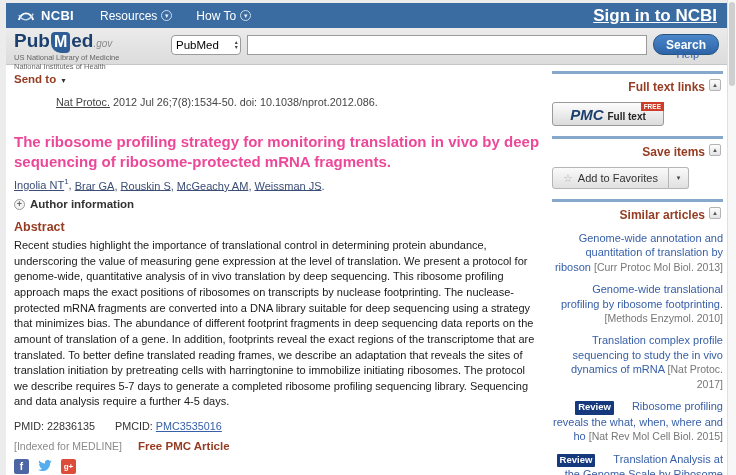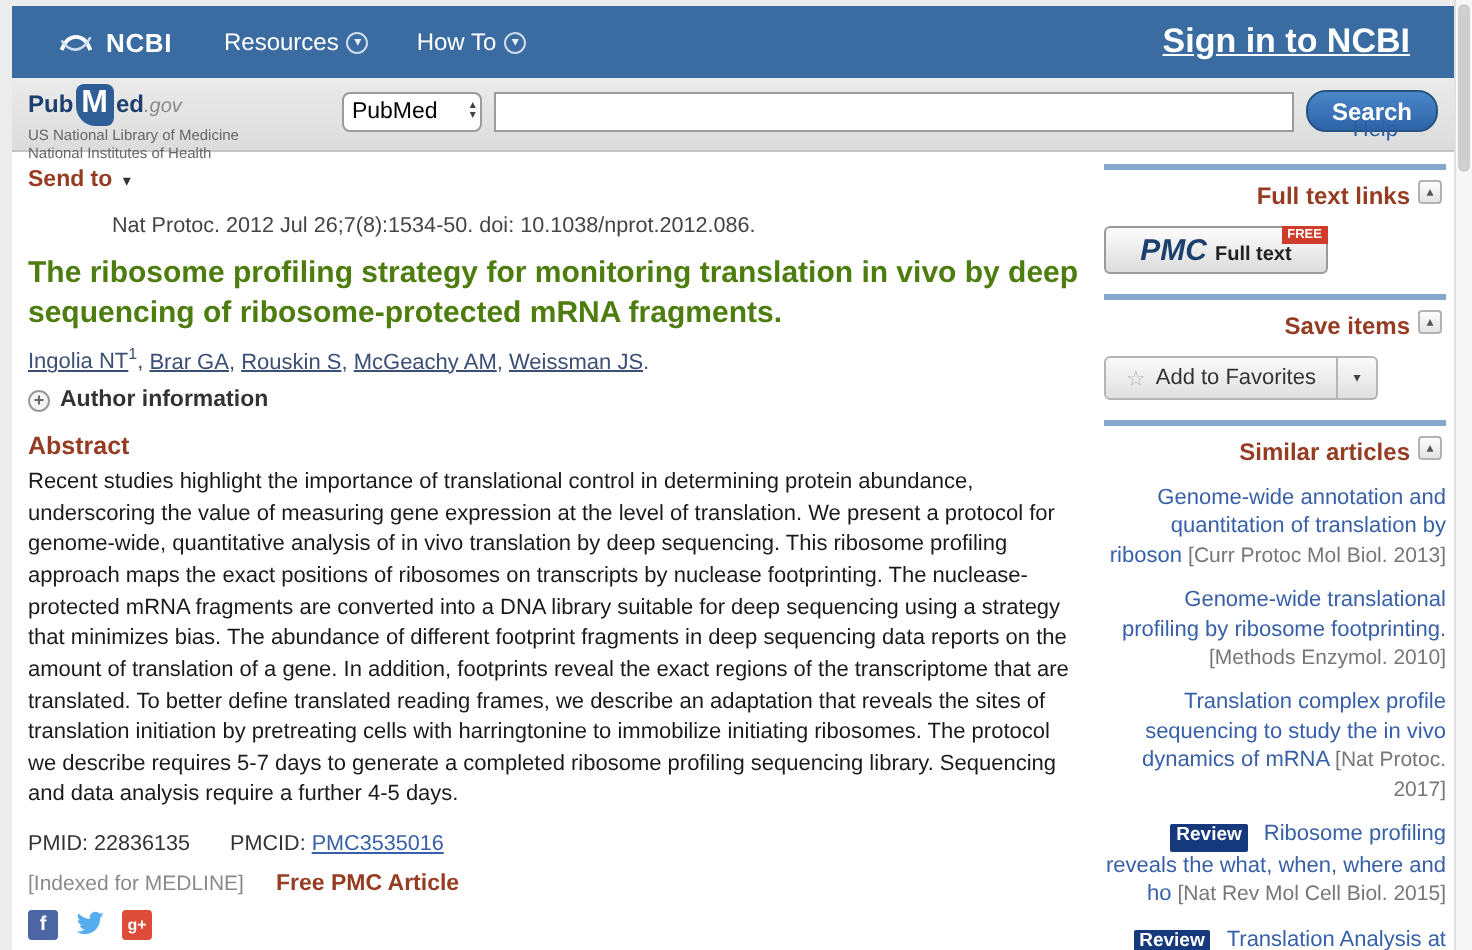--- a/index.html
+++ b/index.html
@@ -1,32 +1,32 @@
 <!DOCTYPE html>
 <html style="--navbar_blue: #3a6ca2; --heading_maroon: #953c22; --link_blue: #3860a8; --divider_blue: #86a9cb; --review_navy: #16387c; --free_red: #cf3c2a;"><head>
 <meta charset="utf-8">
 <style>
   * { margin:0; padding:0; box-sizing:border-box; }
   body { font-family:"Liberation Sans","DejaVu Sans",sans-serif; background:#e9e9e9; }
   .viewport { position:relative; width:736px; height:475px; overflow:hidden; background:#ececec; }
   .page { position:absolute; left:6px; top:3px; width:721px; height:472px; background:#fff; }
 
   
-  .navbar { height:36px; background:var(--navbar_blue,#3a6ca2); display:flex; align-items:center; padding:0 22px; color:#fff; }
+  .navbar { height:25px; background:var(--navbar_blue,#3a6ca2); display:flex; align-items:center; padding:0 10px; color:#fff; }
   .navbar .brand { font-weight:bold; font-size:13px; margin-right:26px; letter-spacing:.3px; }
   .ncbi-mark { width:20px; height:16px; margin-right:5px; }
   .nav-item { display:flex; align-items:center; font-weight:normal; font-size:12px; margin-right:24px; cursor:pointer; }
   .nav-circ { display:inline-flex; align-items:center; justify-content:center; width:11px; height:11px; border:1px solid #cfdcea; border-radius:50%; font-size:7px; margin-left:4px; color:#e8f0f8; }
   .signin { margin-left:auto; color:#fff; font-size:17px; text-decoration:underline; font-weight:bold; cursor:pointer; }
 
   
   .header { height:37px; background:linear-gradient(#ebebeb,#dcdcdc); border-bottom:1px solid #c6c6c6; display:flex; padding:3px 8px 0 8px; position:relative; }
   .logo-block { width:165px; cursor:pointer; }
   .logo-line { line-height:20px; white-space:nowrap; }
-  .logo-pub, .logo-ed { font-weight:bold; font-size:12px; color:#1c3f6e; }
+  .logo-pub, .logo-ed { font-weight:bold; font-size:19px; color:#1c3f6e; }
   .logo-m { display:inline-block; font-weight:bold; font-size:16px; color:#fff; background:#2f5e96; border-radius:4px 4px 4px 10px; padding:0 3px 1px 3px; margin:0 1px; }
   .logo-gov { font-style:italic; font-size:10px; color:#8a8a8a; }
   .tagline { font-size:7.5px; color:#666; line-height:8.5px; }
   .search-block { display:flex; flex-direction:column; margin-left:30px; padding-top:3px; }
   .search-row { display:flex; align-items:center; }
   .db-select { display:flex; align-items:center; justify-content:space-between; width:70px; height:20px; background:#fff; border:1px solid #9b9b9b; border-radius:4px; font-size:11.5px; padding:0 4px; cursor:pointer;gap:16px; }
   .stepper { display:flex; flex-direction:column; font-size:6px; line-height:5px; color:#444; }
   .search-input { width:400px; height:20px; margin-left:6px; border:1px solid #9b9b9b; font-size:12px; padding:0 4px; background:#fff; }
   .search-btn { height:21px; margin-left:6px; padding:0 12px; background:linear-gradient(#4a86c9,#2e64a8); color:#fff; font-weight:bold; font-size:12px; border:1px solid #27557f; border-radius:10px; cursor:pointer; }
   .advanced { font-size:11px; color:#2f5fa3; margin:2px 0 0 80px; text-decoration:none; cursor:pointer; }
@@ -38,22 +38,22 @@
   .sidebar { width:172px; margin-left:10px; }
 
   
   .toolbar { display:flex; justify-content:space-between; align-items:center; margin-top:2px; }
   .format-label, .sendto { color:var(--heading_maroon,#953c22); font-weight:bold; font-size:11.5px; cursor:pointer; }
   .format-value { color:#222; font-size:11.5px; }
   .dd { font-size:8px; color:#333; margin-left:2px; }
 
   
   .citation { margin-top:11px; font-size:10.8px; color:#444; }
-  .citation a { color:#444; cursor:pointer;padding-left:42px; }
-  .title { margin-top:8px; font-size:15px; font-weight:bold; color:#4d7c0f; line-height:1.32; }
+  .citation a { color:#444; text-decoration:underline; cursor:pointer;padding-left:42px; }
+  .title { margin-top:24px; font-size:15px; font-weight:bold; color:#ec4899; line-height:1.32; }
   .authors { margin-top:6px; font-size:11px; color:#3b4e75; }
   .authors a { color:#3b4e75; text-decoration:underline; cursor:pointer; }
   .authors sup { font-size:8px; }
   .author-info { margin-top:7px; display:flex; align-items:center; font-weight:bold; font-size:11.5px; color:#333; cursor:pointer; }
   .expand-circ { display:inline-flex; align-items:center; justify-content:center; width:11px; height:11px; border:1px solid #999; border-radius:50%; font-size:9px; color:#666; margin-right:5px; background:#f4f4f4; }
 
   
   .abs-heading { margin-top:10px; font-size:12.5px; font-weight:bold; color:var(--heading_maroon,#953c22); }
   .abs-text { margin-top:4px; font-size:11px; line-height:1.42; color:#1a1a1a; }
 
@@ -82,21 +82,21 @@
   .pmc-free { position:absolute; top:-1px; right:-1px; background:var(--free_red,#cf3c2a); color:#fff; font-size:6.5px; font-weight:bold; padding:1px 3px; }
 
   .fav-row { margin-top:7px; display:flex; }
   .fav-btn { height:22px; display:flex; align-items:center; gap:5px; padding:0 10px; background:linear-gradient(#fafafa,#e0e0e0); border:1px solid #b5b5b5; border-radius:3px 0 0 3px; font-size:11px; color:#333; cursor:pointer; }
   .fav-star { color:#b5b5b5; font-size:11px; }
   .fav-dd { width:20px; height:22px; background:linear-gradient(#fafafa,#e0e0e0); border:1px solid #b5b5b5; border-left:none; border-radius:0 3px 3px 0; font-size:7px; color:#444; display:flex; align-items:center; justify-content:center; cursor:pointer; }
 
   .sim-item { margin-top:8px; font-size:11px; line-height:1.3; }
   .sim-title { color:#3860a8; cursor:pointer; }
   .sim-cite { color:#777; font-size:10.5px; }
-  .review-badge { display:inline-block; background:var(--review_navy,#16387c); color:#fff; font-size:9.5px; font-weight:bold; padding:0 3px 1px 3px; border-radius:1px; margin-right:8px; }
+  .review-badge { display:inline-block; background:var(--review_navy,#16387c); color:#fff; font-size:9.5px; font-weight:bold; padding:0 3px 1px 3px; border-radius:1px; margin-right:18px; }
 
   
   .scrollbar { position:absolute; right:0; top:0; width:9px; height:475px; background:#f7f7f7; border-left:1px solid #e0e0e0; }
   .scroll-thumb { position:absolute; top:2px; left:1px; width:6px; height:84px; background:#cfcfcf; border-radius:3px; cursor:pointer; }
 </style>
 </head>
 <body>
 
 <div class="viewport">
   <div class="page">

